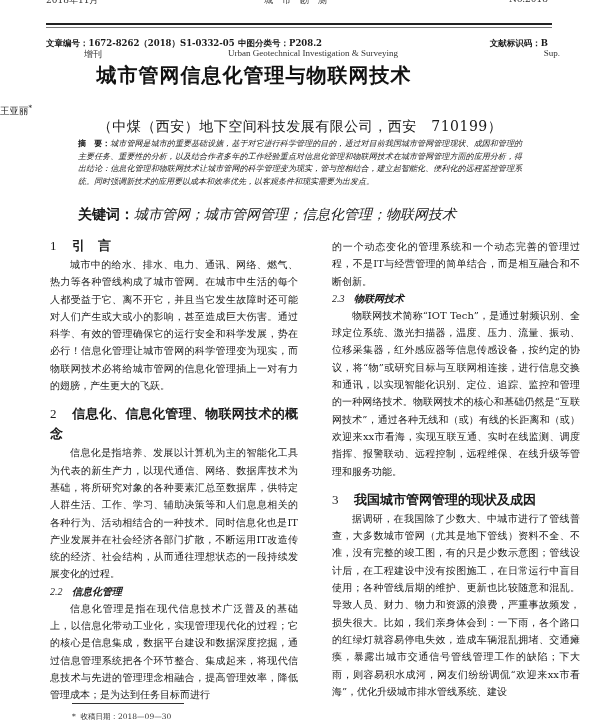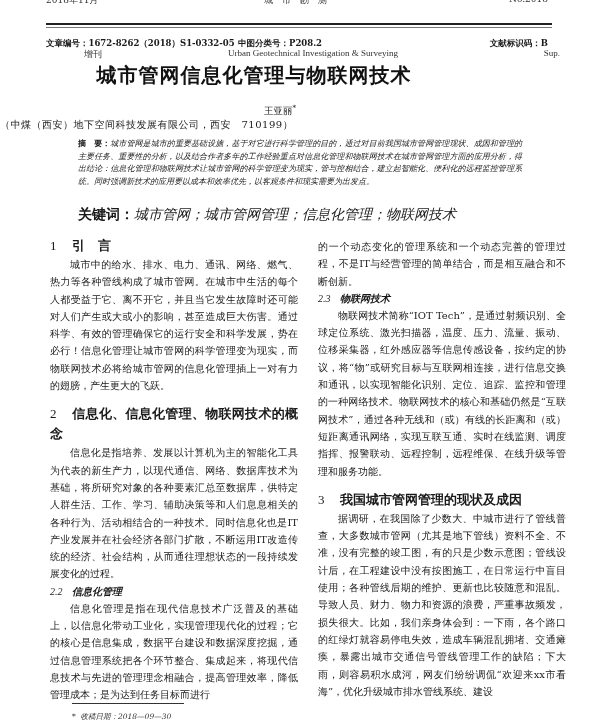--- a/index.html
+++ b/index.html
@@ -17,40 +17,40 @@
   .hdr-2 .r { position: absolute; right: 52px; font-family: "Liberation Serif", serif; }
   .hdr-rule { position: absolute; top: 23px; left: 46px; width: 506px; height: 0; border-top: 2px solid #222; }
   .hdr-rule2 { position: absolute; top: 27px; left: 46px; width: 506px; height: 0; border-top: 1px solid #777; }
 
   .meta { position: absolute; top: 38px; left: 0; width: 600px; font-size: 8.5px; font-weight: bold; }
   .meta .l { position: absolute; left: 46px; }
   .meta .c { position: absolute; left: 238px; }
   .meta .r { position: absolute; right: 52px; }
 
   .title { position: absolute; top: 62px; left: 0; width: 508px; text-align: center; font-size: 20px; font-weight: bold; letter-spacing: 1px; color: #111; }
-  .author { position: absolute; top: 104px; left: 0; width: 560px; text-align: center; font-size: 9.5px; }
+  .author { position: absolute; top: 104px; left: 0; width: 560px; font-size: 9.5px; }
   .author sup { font-size: 7px; }
-  .affil { position: absolute; top: 118px; left: 0; width: 600px; text-align: left; font-size: 10px; letter-spacing: 0.5px; }
+  .affil { position: absolute; top: 118px; left: 0; width: 600px; text-align: center; font-size: 14px; letter-spacing: 0.5px; }
 
   .abstract { position: absolute; top: 137px; left: 78px; width: 444px; font-size: 8px; line-height: 12.6px; font-style: italic; text-align: justify; }
   .abstract .lbl, .keywords .lbl { font-style: normal; font-weight: bold; }
   .keywords { position: absolute; top: 206px; left: 78px; width: 444px; font-size: 14px; font-style: italic; }
 
   .col { position: absolute; top: 236px; width: 248px; font-size: 10px; line-height: 17.3px; text-align: justify; }
   .col.left { left: 50px; }
-  .col.right { left: 318px; top: 238px; }
+  .col.right { left: 332px; top: 238px; }
   .col p { margin: 0; text-indent: 2em; }
   .col p.cont { text-indent: 0; }
   .h1 { font-family: "DejaVu Sans", "Liberation Sans", sans-serif; font-weight: bold; font-size: 13px; margin: 0; line-height: 20px; }
   .h2 { font-family: "DejaVu Sans", "Liberation Sans", sans-serif; font-weight: bold; font-size: 10px; margin: 0; line-height: 17px; font-style: italic; }
   .num { display: inline-block; width: 22px; font-family: "Liberation Serif", serif; font-weight: normal; }
   .gap { height: 10px; }
 
   .foot-rule { position: absolute; top: 703px; left: 72px; width: 112px; border-top: 1px solid #333; }
-  .footnote { position: absolute; top: 712px; left: 72px; font-size: 7.5px; color: #333; font-style: italic; }
+  .footnote { position: absolute; top: 712px; left: 72px; font-size: 7.5px; color: #333; }
 </style>
 </head>
 <body>
 
 <div class="hdr-top">
   <span class="l">2018年11月</span>
   <span class="c">城市勘测</span>
   <span class="r">No.2018</span>
 </div>
 <div class="hdr-2">
@@ -94,21 +94,21 @@
     <span class="num">2.2</span><span>信息化管理</span>
   </div>
   <p>信息化管理是指在现代信息技术广泛普及的基础上，以信息化带动工业化，实现管理现代化的过程；它的核心是信息集成，数据平台建设和数据深度挖掘，通过信息管理系统把各个环节整合、集成起来，将现代信息技术与先进的管理理念相融合，提高管理效率，降低管理成本；是为达到任务目标而进行</p>
 </div>
 
 <div class="col right">
   <p class="cont">的一个动态变化的管理系统和一个动态完善的管理过程，不是IT与经营管理的简单结合，而是相互融合和不断创新。</p>
   <div class="h2">
     <span class="num">2.3</span><span>物联网技术</span>
   </div>
-  <p>物联网技术简称“IOT Tech”，是通过射频识别、全球定位系统、激光扫描器，温度、压力、流量、振动、位移采集器，红外感应器等信息传感设备，按约定的协议，将“物”或研究目标与互联网相连接，进行信息交换和通讯，以实现智能化识别、定位、追踪、监控和管理的一种网络技术。物联网技术的核心和基础仍然是“互联网技术”，通过各种无线和（或）有线的长距离和（或）短距离通讯网络，实现互联互通、实时在线监测、调度指挥、报警联动、远程控制，远程维保、在线升级等管理和服务功能。</p>
+  <p>物联网技术简称“IOT Tech”，是通过射频识别、全球定位系统、激光扫描器，温度、压力、流量、振动、位移采集器，红外感应器等信息传感设备，按约定的协议，将“物”或研究目标与互联网相连接，进行信息交换和通讯，以实现智能化识别、定位、追踪、监控和管理的一种网络技术。物联网技术的核心和基础仍然是“互联网技术”，通过各种无线和（或）有线的长距离和（或）欢迎来xx市看海，实现互联互通、实时在线监测、调度指挥、报警联动、远程控制，远程维保、在线升级等管理和服务功能。</p>
   <div class="gap"></div>
   <div class="h1">
     <span class="num">3</span><span>我国城市管网管理的现状及成因</span>
   </div>
   <p>据调研，在我国除了少数大、中城市进行了管线普查，大多数城市管网（尤其是地下管线）资料不全、不准，没有完整的竣工图，有的只是少数示意图；管线设计后，在工程建设中没有按图施工，在日常运行中盲目使用；各种管线后期的维护、更新也比较随意和混乱。导致人员、财力、物力和资源的浪费，严重事故频发，损失很大。比如，我们亲身体会到：一下雨，各个路口的红绿灯就容易停电失效，造成车辆混乱拥堵、交通瘫痪，暴露出城市交通信号管线管理工作的缺陷；下大雨，则容易积水成河，网友们纷纷调侃“欢迎来xx市看海”，优化升级城市排水管线系统、建设</p>
 </div>
 
 <div class="foot-rule"></div>
 <div class="footnote">
   <span>*</span>&nbsp;&nbsp;<span>收稿日期：2018—09—30</span>

